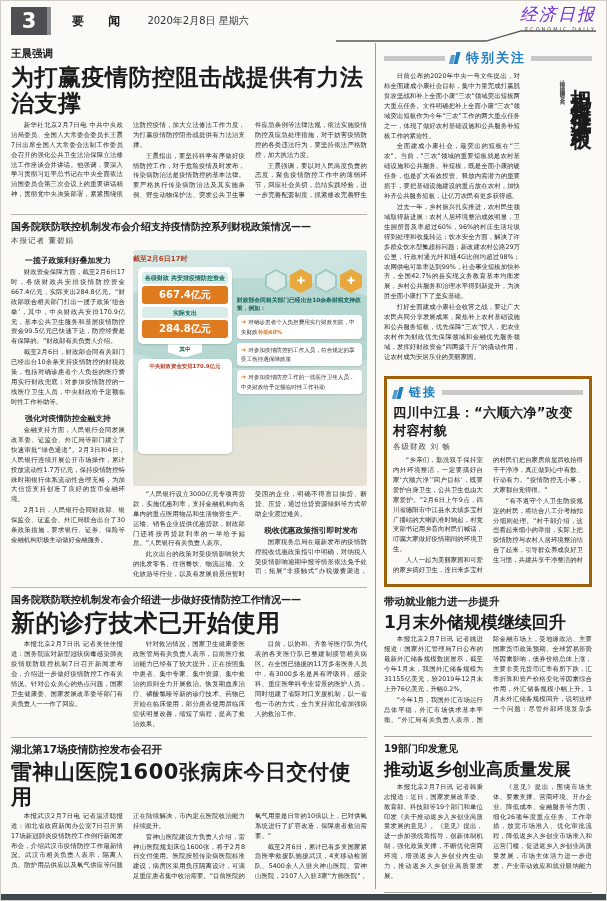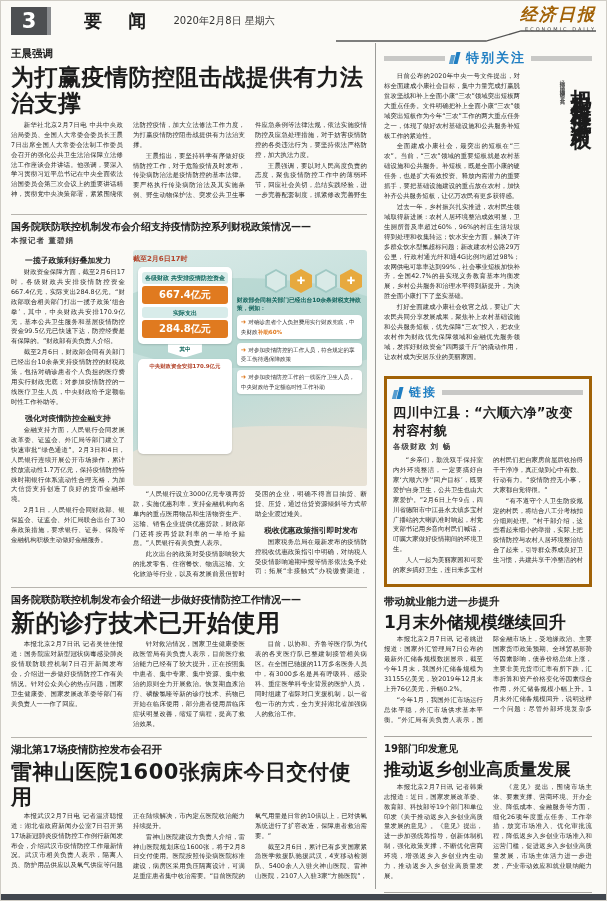--- a/index.html
+++ b/index.html
@@ -4,39 +4,39 @@
 <style>
   * { margin:0; padding:0; box-sizing:border-box; }
   body { background:#e8e6e1; font-family:"DejaVu Sans", sans-serif; }
   .page { width:607px; height:901px; background:#fbfaf6; position:relative; margin:0 auto;
           border:1px solid #cfccc5; overflow:hidden; color:#1c1c1c; }
   
   .hdr { height:42px; position:relative; padding:6px 10px 0 10px; }
   .pagenum { display:inline-block; width:40px; height:28px; background:#4d4f52; color:#fff;
              font-size:21px; font-weight:bold; text-align:center; line-height:28px;
              border-right:4px solid #8a8c8f; vertical-align:middle; }
-  .section-name { display:inline-block; font-size:18px; font-weight:bold; letter-spacing:10px;
-                  margin-left:28px; vertical-align:middle; }
+  .section-name { display:inline-block; font-size:12px; font-weight:bold; letter-spacing:10px;
+                  margin-left:16px; vertical-align:middle; }
   .hdr-date { display:inline-block; font-size:10px; color:#333; vertical-align:middle; margin-left:12px; }
   .masthead { position:absolute; right:10px; top:2px; width:210px; text-align:right; }
-  .mh-title { font-family:"DejaVu Serif", serif; font-size:17px; font-weight:bold; font-style:italic;
-              letter-spacing:2px; color:#a16207; }
+  .mh-title { font-family:"DejaVu Serif", serif; font-size:17px; font-weight:normal; font-style:italic;
+              letter-spacing:2px; color:#6d28d9; }
   .mh-sub { font-size:5px; letter-spacing:2px; color:#444; }
   .mh-line { position:absolute; right:0; top:26px; }
   
   .content { display:flex; padding:0 8px; height:846px; }
   .lcol { width:366px; padding:4px 8px 0 2px; }
   .rcol { width:217px; border-left:1px solid #9b9b98; padding:4px 0 0 8px; }
   .rule { border:none; border-top:1px solid #b7b4ae; margin:5px 0; }
   .kicker { font-weight:bold; font-size:10.5px; color:#222; }
   .kicker-sm { font-weight:bold; font-size:10px; color:#222; }
   .headline-xl { font-size:23px; font-weight:bold; line-height:1.15; letter-spacing:0.5px; margin:3px 0 4px; }
   .headline-l  { font-size:24px; font-weight:bold; line-height:1.15; letter-spacing:0.5px; margin:3px 0 3px; }
   .headline-m  { font-size:17px; font-weight:bold; line-height:1.2; margin:3px 0 3px; }
-  .byline { font-size:7.5px; color:#444; margin:2px 0 4px; letter-spacing:1px;font-weight:bold; }
+  .byline { font-size:7.5px; color:#444; margin:2px 0 4px; letter-spacing:1px; }
   .body-txt { font-size:6.4px; line-height:1.55; text-align:justify; color:#2a2a2a; overflow:hidden; }
   .body-txt p { text-indent:2em; margin-bottom:1px; }
   .cols3 { column-count:3; column-gap:10px; }
   .cols2 { column-count:2; column-gap:10px; }
   .sub { text-align:center; font-weight:bold; font-size:7.8px; margin:5px 0; text-indent:0 !important; }
   
   .b-body { display:flex; gap:8px; height:332px; }
   .b-left { width:116px; }
   .b-right { width:234px; display:flex; flex-direction:column; }
   

